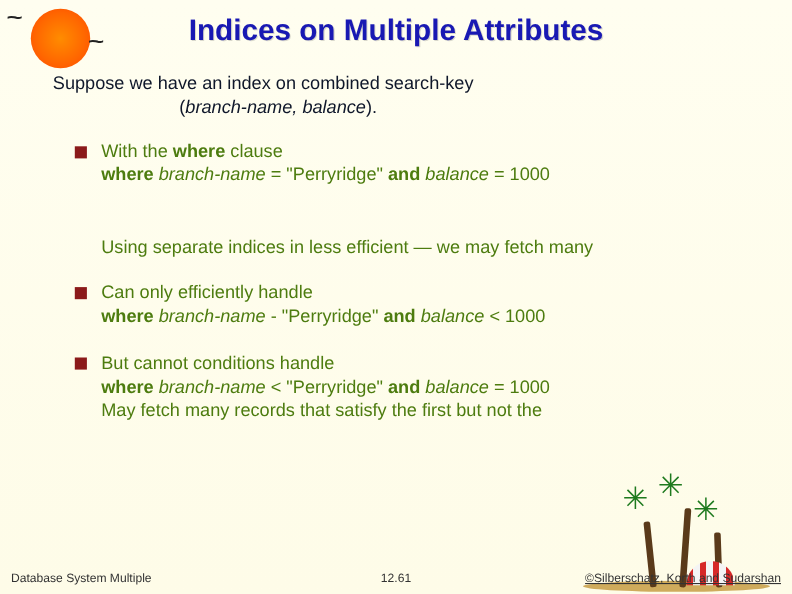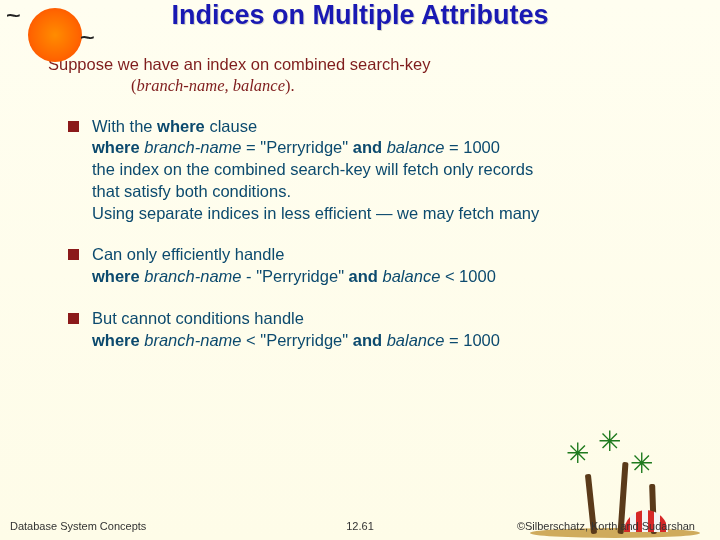--- a/index.html
+++ b/index.html
@@ -29,43 +29,42 @@
     font-weight: bold;
     transform: scaleX(1.4);
   }
   .bird1 { top: 6px; left: 8px; }
   .bird2 { top: 28px; left: 82px; }
   .title {
     text-align: center;
     font-size: 27px;
     font-weight: bold;
     color: #1919b3;
-    padding-top: 0;
+    padding-top: 12px;
     text-shadow: 1px 1px 0 rgba(0,0,0,0.15);
   }
   .intro {
     margin: 22px 0 0 48px;
     font-size: 16.5px;
-    color: #7f1d1d;
+    color: #0f172a;
     line-height: 1.35;
   }
   .intro .line2 {
-    margin-left: 83px;
-    font-family: Liberation Serif, serif;
+    margin-left: 115px;
   }
   .bullets {
     margin: 18px 0 0 92px;
     width: 570px;
   }
   .bullet {
     position: relative;
     margin-bottom: 20px;
     font-size: 16.5px;
     line-height: 1.32;
-    color: #0c4a6e;
+    color: #4d7c0f;
   }
   .bullet::before {
     content: "";
     position: absolute;
     left: -24px;
     top: 5px;
     width: 11px;
     height: 11px;
     background: #8b1a1a;
   }
@@ -74,21 +73,21 @@
   .footer {
     position: absolute;
     bottom: 8px;
     left: 0;
     width: 720px;
     font-size: 11px;
     color: #333;
   }
   .footer-left { position: absolute; left: 10px; bottom: 0; }
   .footer-center { position: absolute; left: 50%; transform: translateX(-50%); bottom: 0; }
-  .footer-right { position: absolute; right: 25px; bottom: 0; }
+  .footer-right { position: absolute; right: 10px; bottom: 0; text-decoration: underline; }
   .palms {
     position: absolute;
     right: 30px;
     bottom: 6px;
     width: 140px;
     height: 90px;
     pointer-events: none;
   }
   .trunk {
     position: absolute;
@@ -145,46 +144,46 @@
   <div class="line2">
     <span>(</span><span class="italic">branch-name, balance</span><span>).</span>
   </div>
 </div>
 
 <div class="bullets">
 
   <div class="bullet">
     <span>With the </span><span class="bold">where</span><span> clause</span><br>
     <span class="bold">where</span><span class="italic"> branch-name </span><span>= "Perryridge" </span><span class="bold">and</span><span class="italic"> balance </span><span>= 1000</span><br>
-    <span>the index on the combined search-key will fetch only records</span><br>
-    <span>that satisfy both conditions.</span><br>
+    <br>
+    <br>
     <span>Using separate indices in less efficient — we may fetch many</span><br>
   </div>
 
   <div class="bullet">
     <span>Can only efficiently handle</span><br>
     <span class="bold">where</span><span class="italic"> branch-name </span><span>- "Perryridge" </span><span class="bold">and</span><span class="italic"> balance </span><span>&lt; 1000</span>
   </div>
 
   <div class="bullet">
     <span>But cannot conditions handle</span><br>
     <span class="bold">where</span><span class="italic"> branch-name </span><span>&lt; "Perryridge" </span><span class="bold">and</span><span class="italic"> balance </span><span>= 1000</span><br>
-    <br>
+    <span>May fetch many records that satisfy the first but not the</span><br>
   </div>
 
 </div>
 
 <div class="ground"></div>
 <div class="palms">
   <div class="trunk t1"></div>
   <div class="trunk t2"></div>
   <div class="trunk t3"></div>
   <div class="fronds f1">✳</div>
   <div class="fronds f2">✳</div>
   <div class="fronds f3">✳</div>
 </div>
 <div class="umbrella"></div>
 
 <div class="footer">
-  <span class="footer-left">Database System Concepts</span>
+  <span class="footer-left">Database System Multiple</span>
   <span class="footer-center">12.61</span>
   <span class="footer-right">©Silberschatz, Korth and Sudarshan</span>
 </div>
 
 </body></html>

